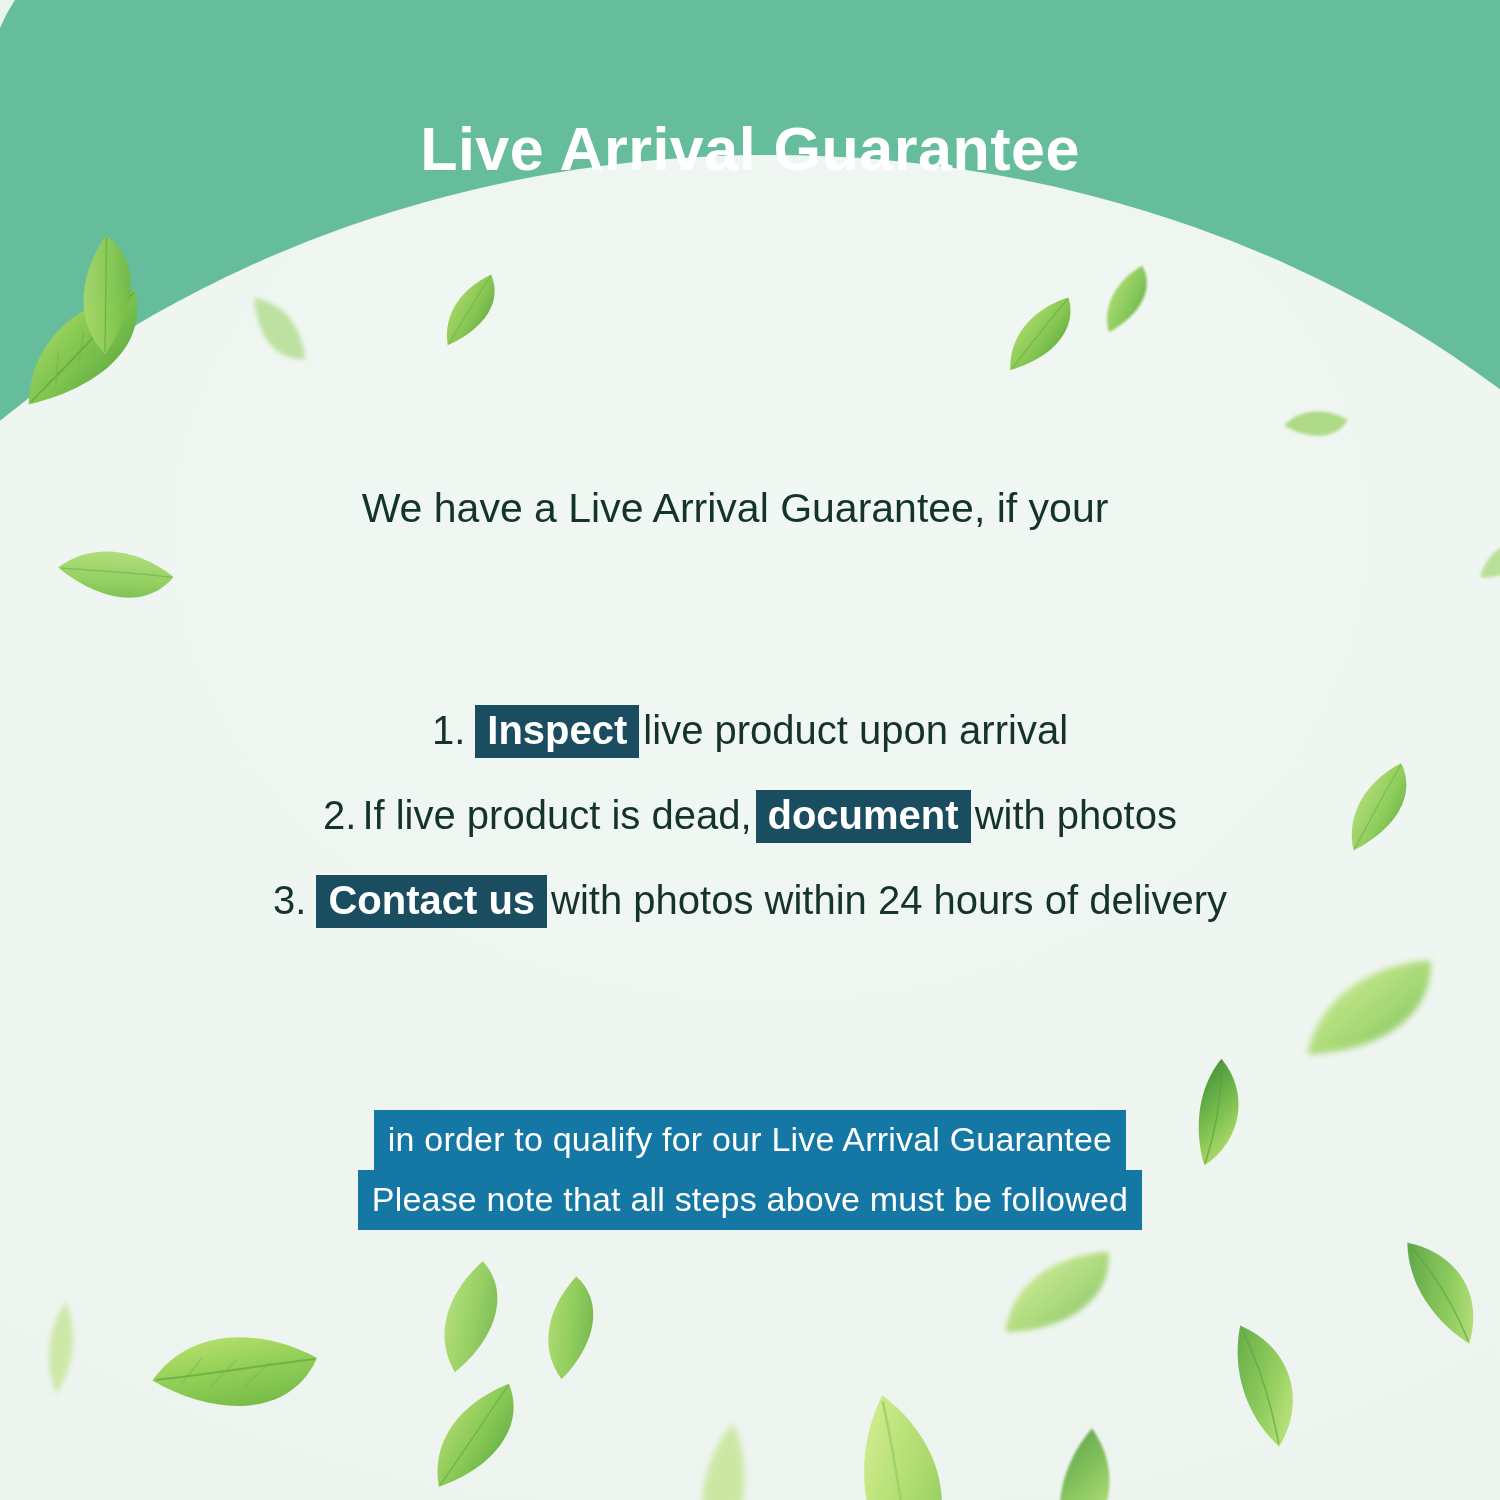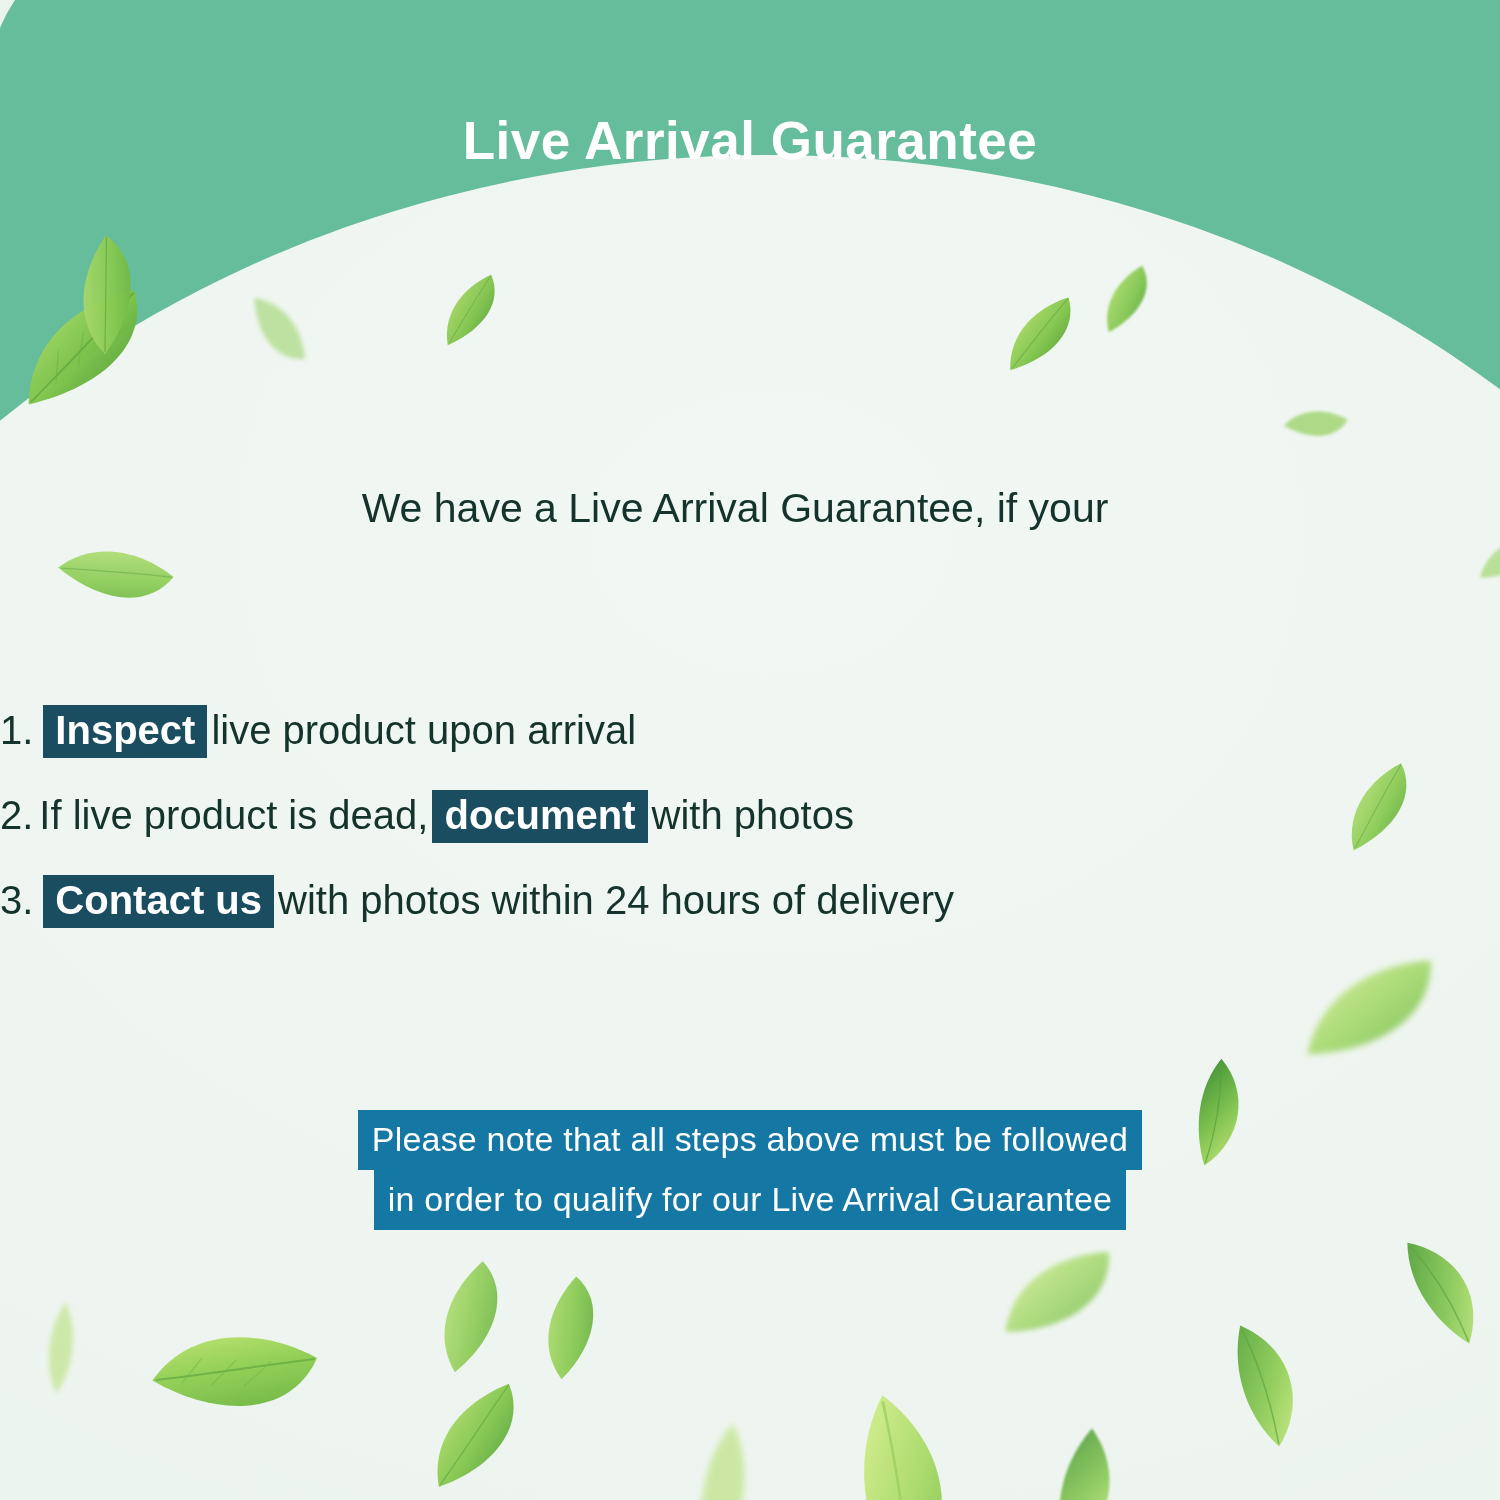--- a/index.html
+++ b/index.html
@@ -64,21 +64,21 @@
     z-index: 5;
   }
 
   .page-title {
     position: absolute;
     top: 78px;
     left: 0;
     width: 1500px;
     text-align: center;
     color: #ffffff;
-    font-size: 53px;
+    font-size: 61px;
     font-weight: 700;
     letter-spacing: 0.5px;
     line-height: 1.0;
     z-index: 6;
   }
 
   .intro {
     position: absolute;
     top: 480px;
     left: 135px;
@@ -90,20 +90,21 @@
     line-height: 1.37;
   }
 
   .steps {
     position: absolute;
     top: 705px;
     left: 0;
     width: 1500px;
   }
   .step {
+    text-align: center;
     color: #15332d;
     font-size: 40px;
     font-weight: 400;
     line-height: 1.1;
     white-space: nowrap;
   }
   .step + .step { margin-top: 32px; }
   .step .num { margin-right: 6px; }
   .hl {
     display: inline-block;
@@ -443,21 +444,21 @@
       </div>
 
       <div class="step">
         <span class="num">3.</span><span class="hl">Contact us</span><span>with photos within 24 hours of delivery</span>
       </div>
 
     </div>
 
     <div class="note">
       <div class="note-row">
+        <span class="note-line">in order to qualify for our Live Arrival Guarantee</span>
+      </div>
+      <div class="note-row">
         <span class="note-line">Please note that all steps above must be followed</span>
       </div>
-      <div class="note-row">
-        <span class="note-line">in order to qualify for our Live Arrival Guarantee</span>
-      </div>
     </div>
 
   </div>
 </div>
 
 </body></html>

